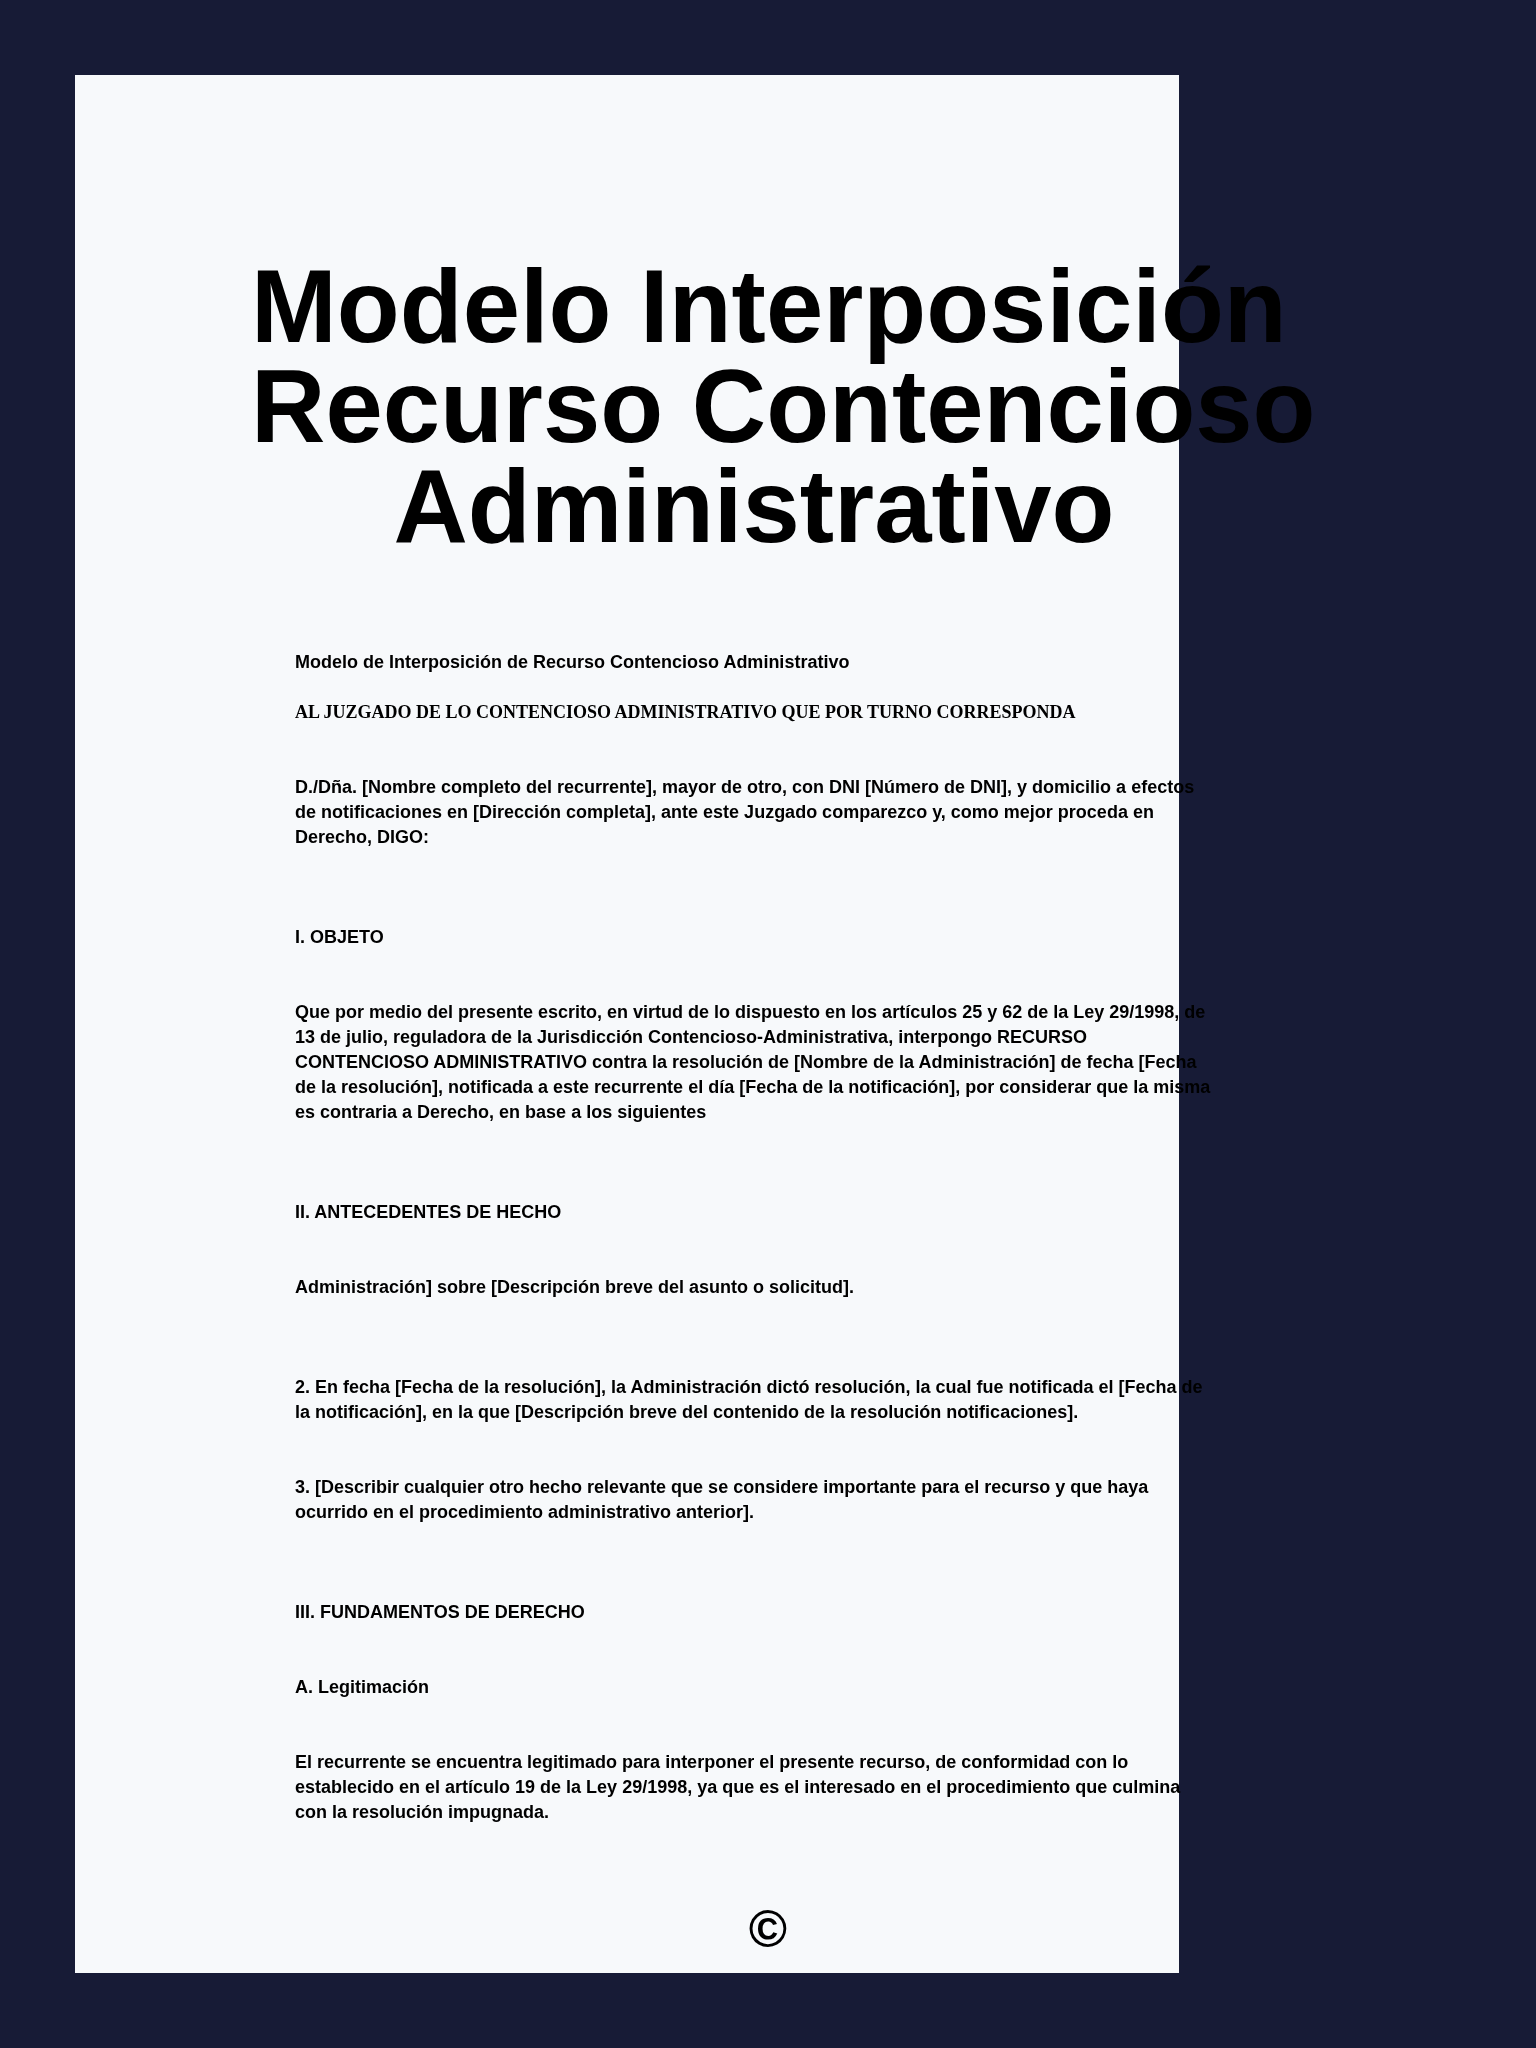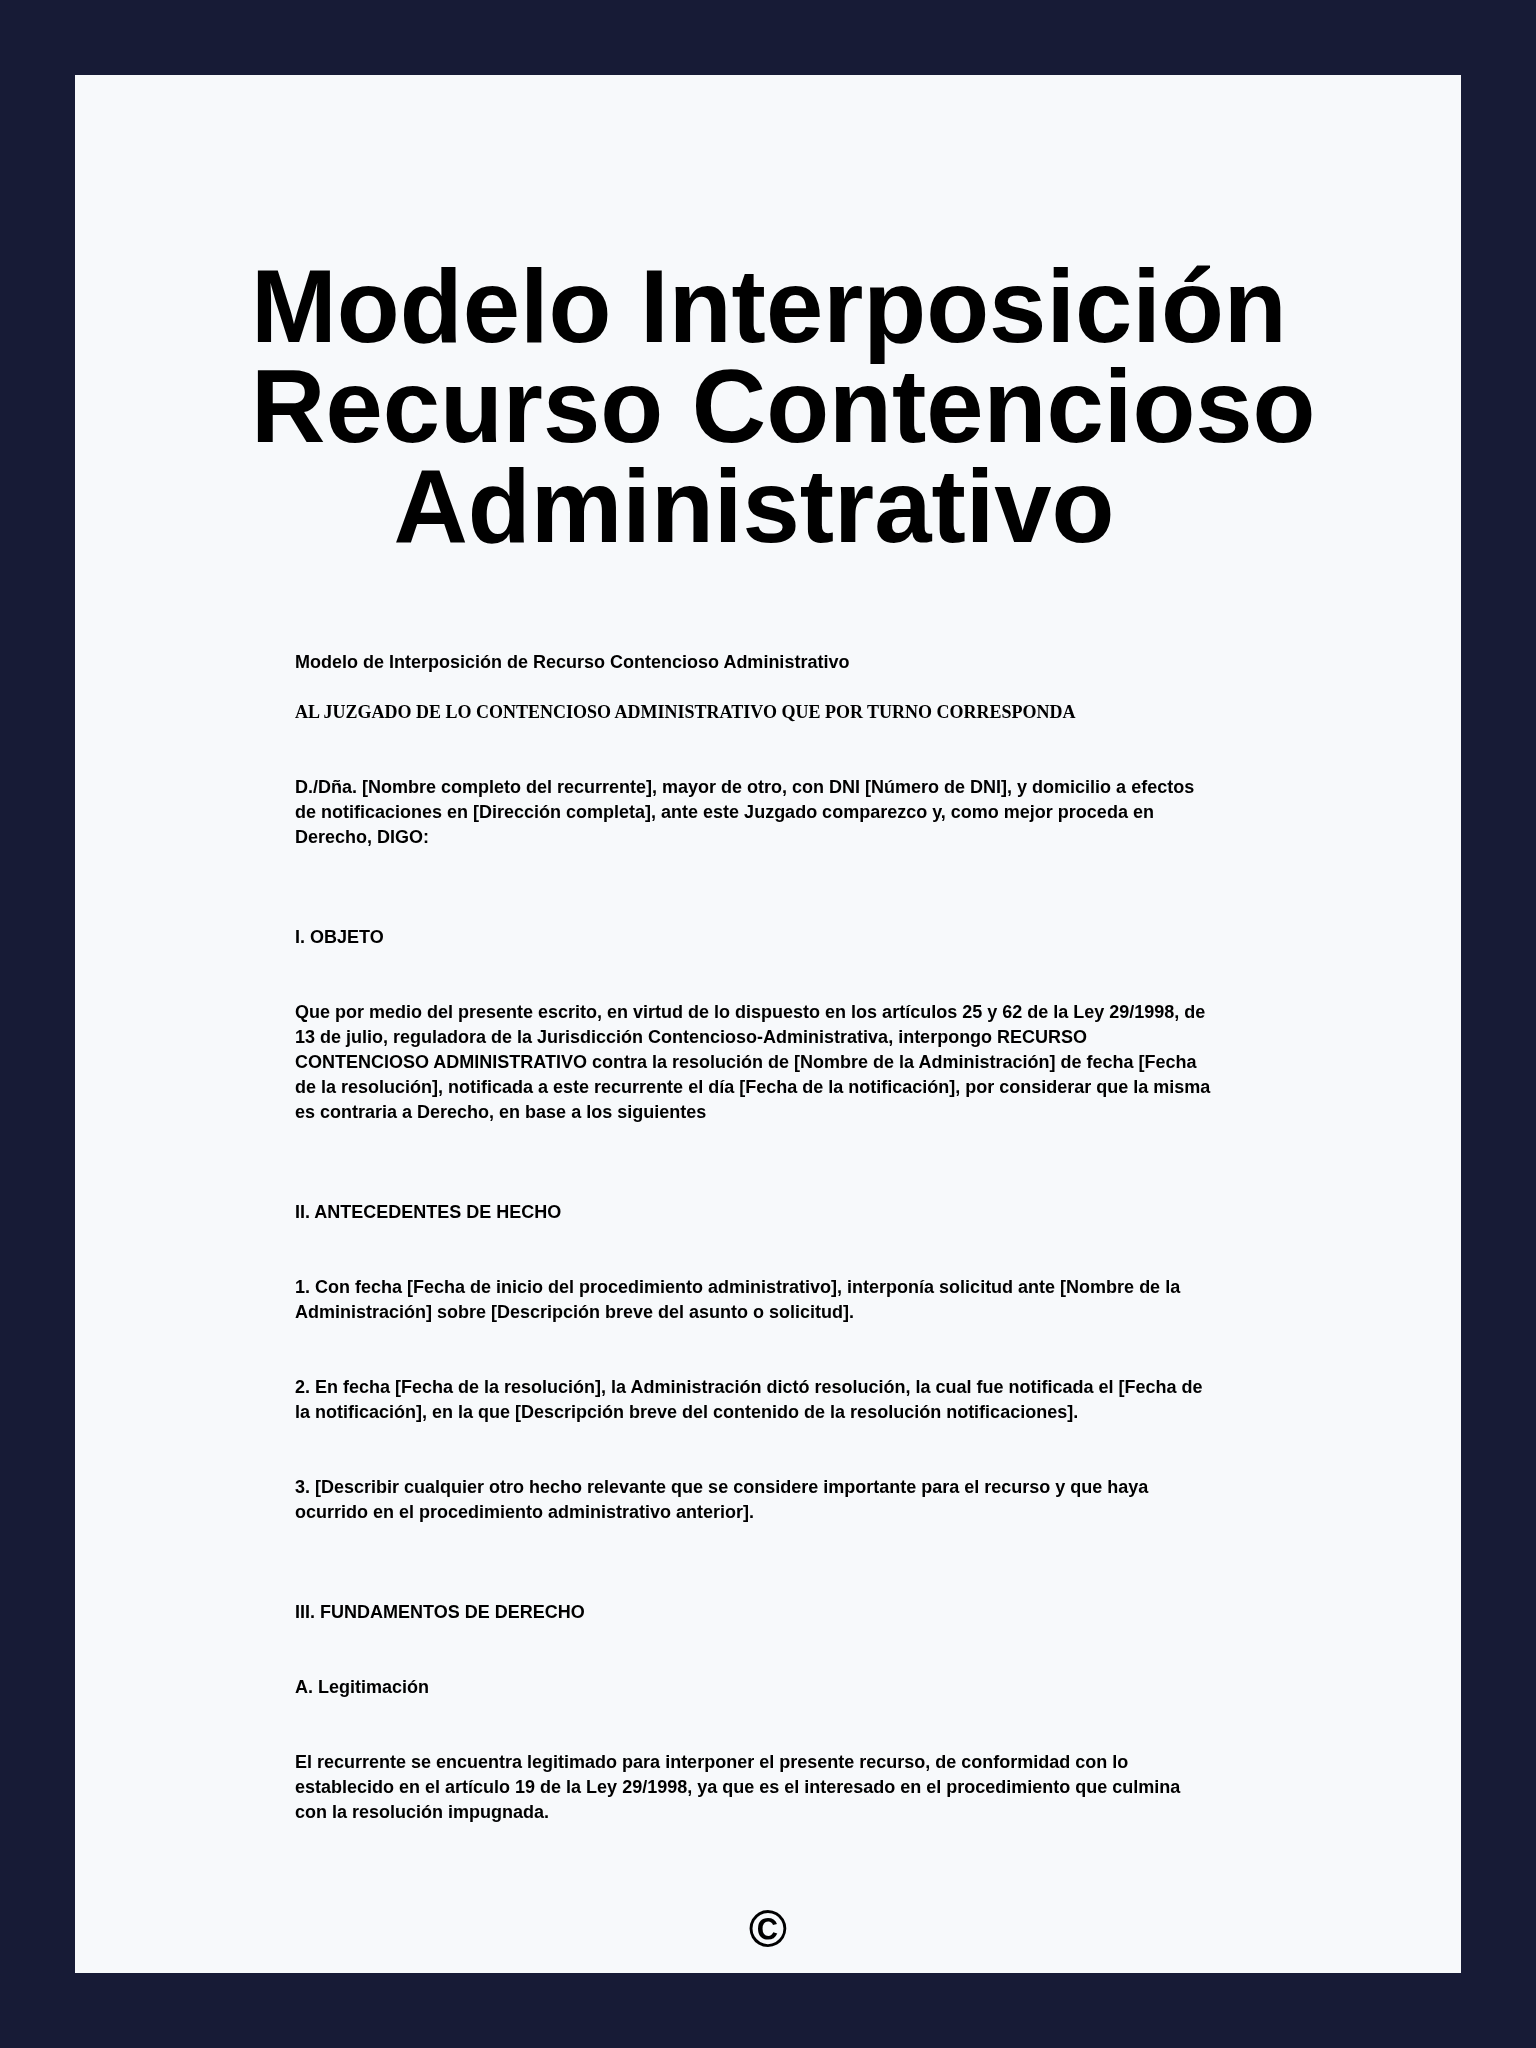--- a/index.html
+++ b/index.html
@@ -11,21 +11,21 @@
     height: 2048px;
     background: #171b36;
     position: relative;
     overflow: hidden;
     font-family: "Liberation Sans", sans-serif;
   }
   .page {
     position: absolute;
     left: 75px;
     top: 75px;
-    width: 1386px;
+    width: 1104px;
     height: 1898px;
     background: #f7f9fb;
   }
   .title {
     position: absolute;
     left: 176px;
     top: 182px;
     width: 1006px;
     margin: 0;
     font-family: "Liberation Sans", sans-serif;
@@ -102,21 +102,20 @@
     <span class="line">CONTENCIOSO ADMINISTRATIVO contra la resolución de [Nombre de la Administración] de fecha [Fecha</span>
     <span class="line">de la resolución], notificada a este recurrente el día [Fecha de la notificación], por considerar que la misma</span>
     <span class="line">es contraria a Derecho, en base a los siguientes</span>
   </div>
 
   <div class="block" style="top:1125px;">
     <span class="line">II. ANTECEDENTES DE HECHO</span>
   </div>
 
   <div class="block" style="top:1200px;">
-    <span class="line">1. Con fecha [Fecha de inicio del procedimiento administrativo], interponía solicitud ante [Nombre de la</span>
     <span class="line">Administración] sobre [Descripción breve del asunto o solicitud].</span>
   </div>
 
   <div class="block" style="top:1300px;">
     <span class="line">2. En fecha [Fecha de la resolución], la Administración dictó resolución, la cual fue notificada el [Fecha de</span>
     <span class="line">la notificación], en la que [Descripción breve del contenido de la resolución notificaciones].</span>
   </div>
 
   <div class="block" style="top:1400px;">
     <span class="line">3. [Describir cualquier otro hecho relevante que se considere importante para el recurso y que haya</span>

